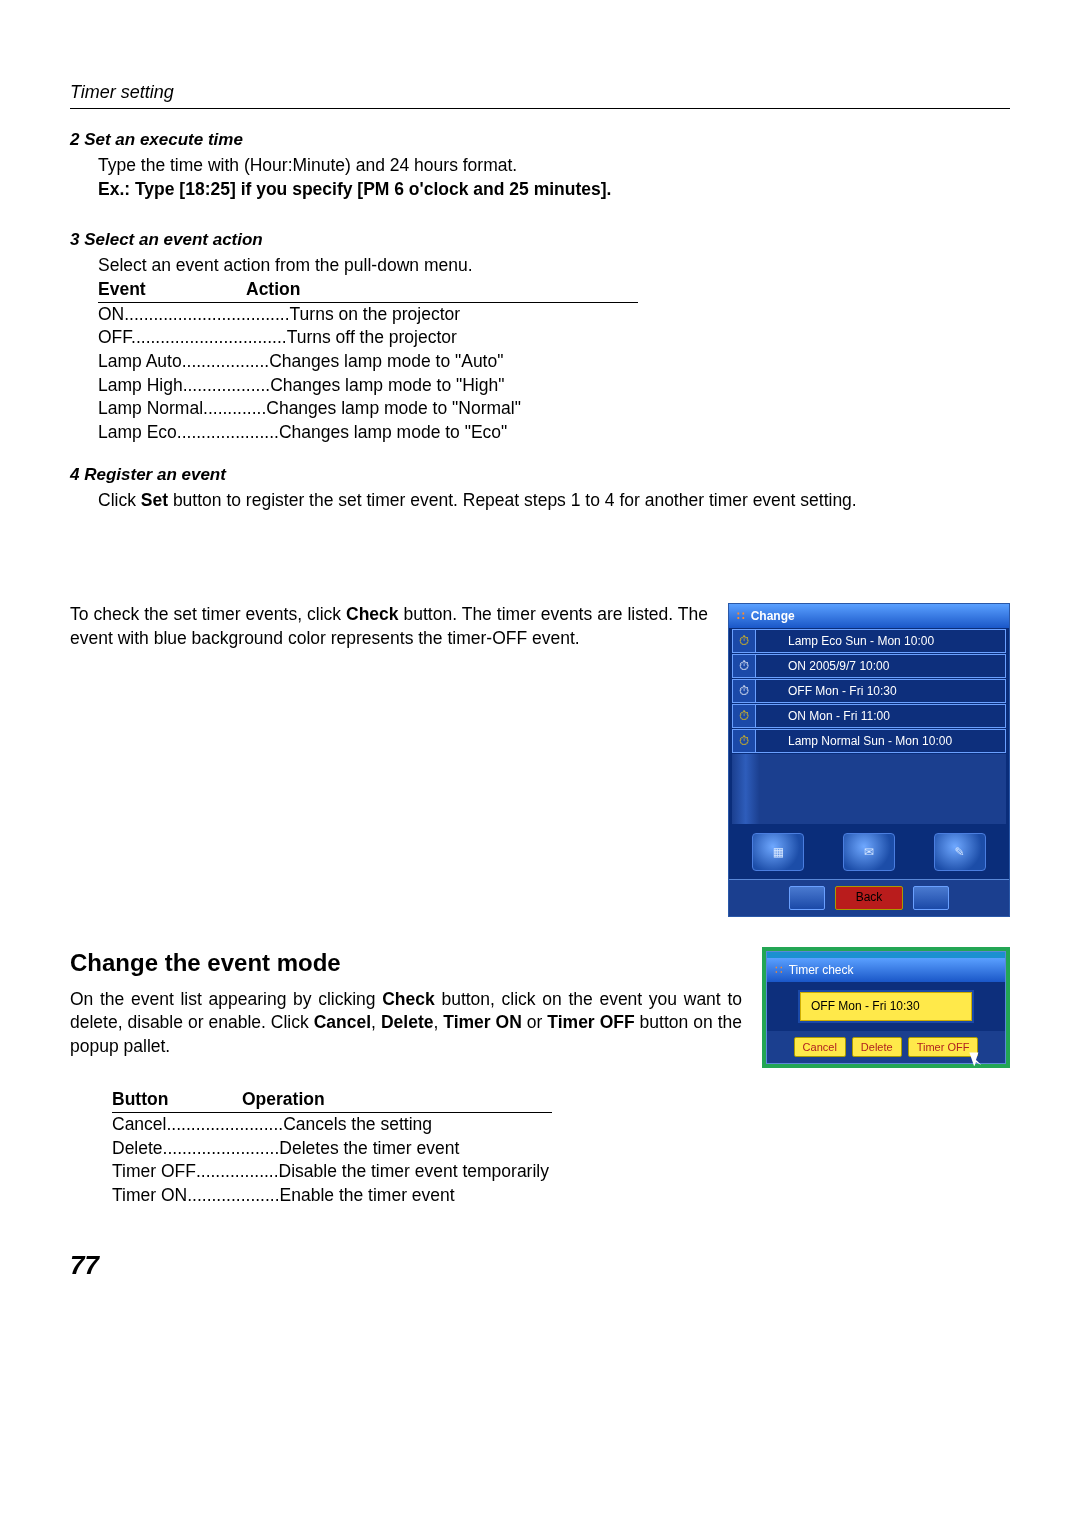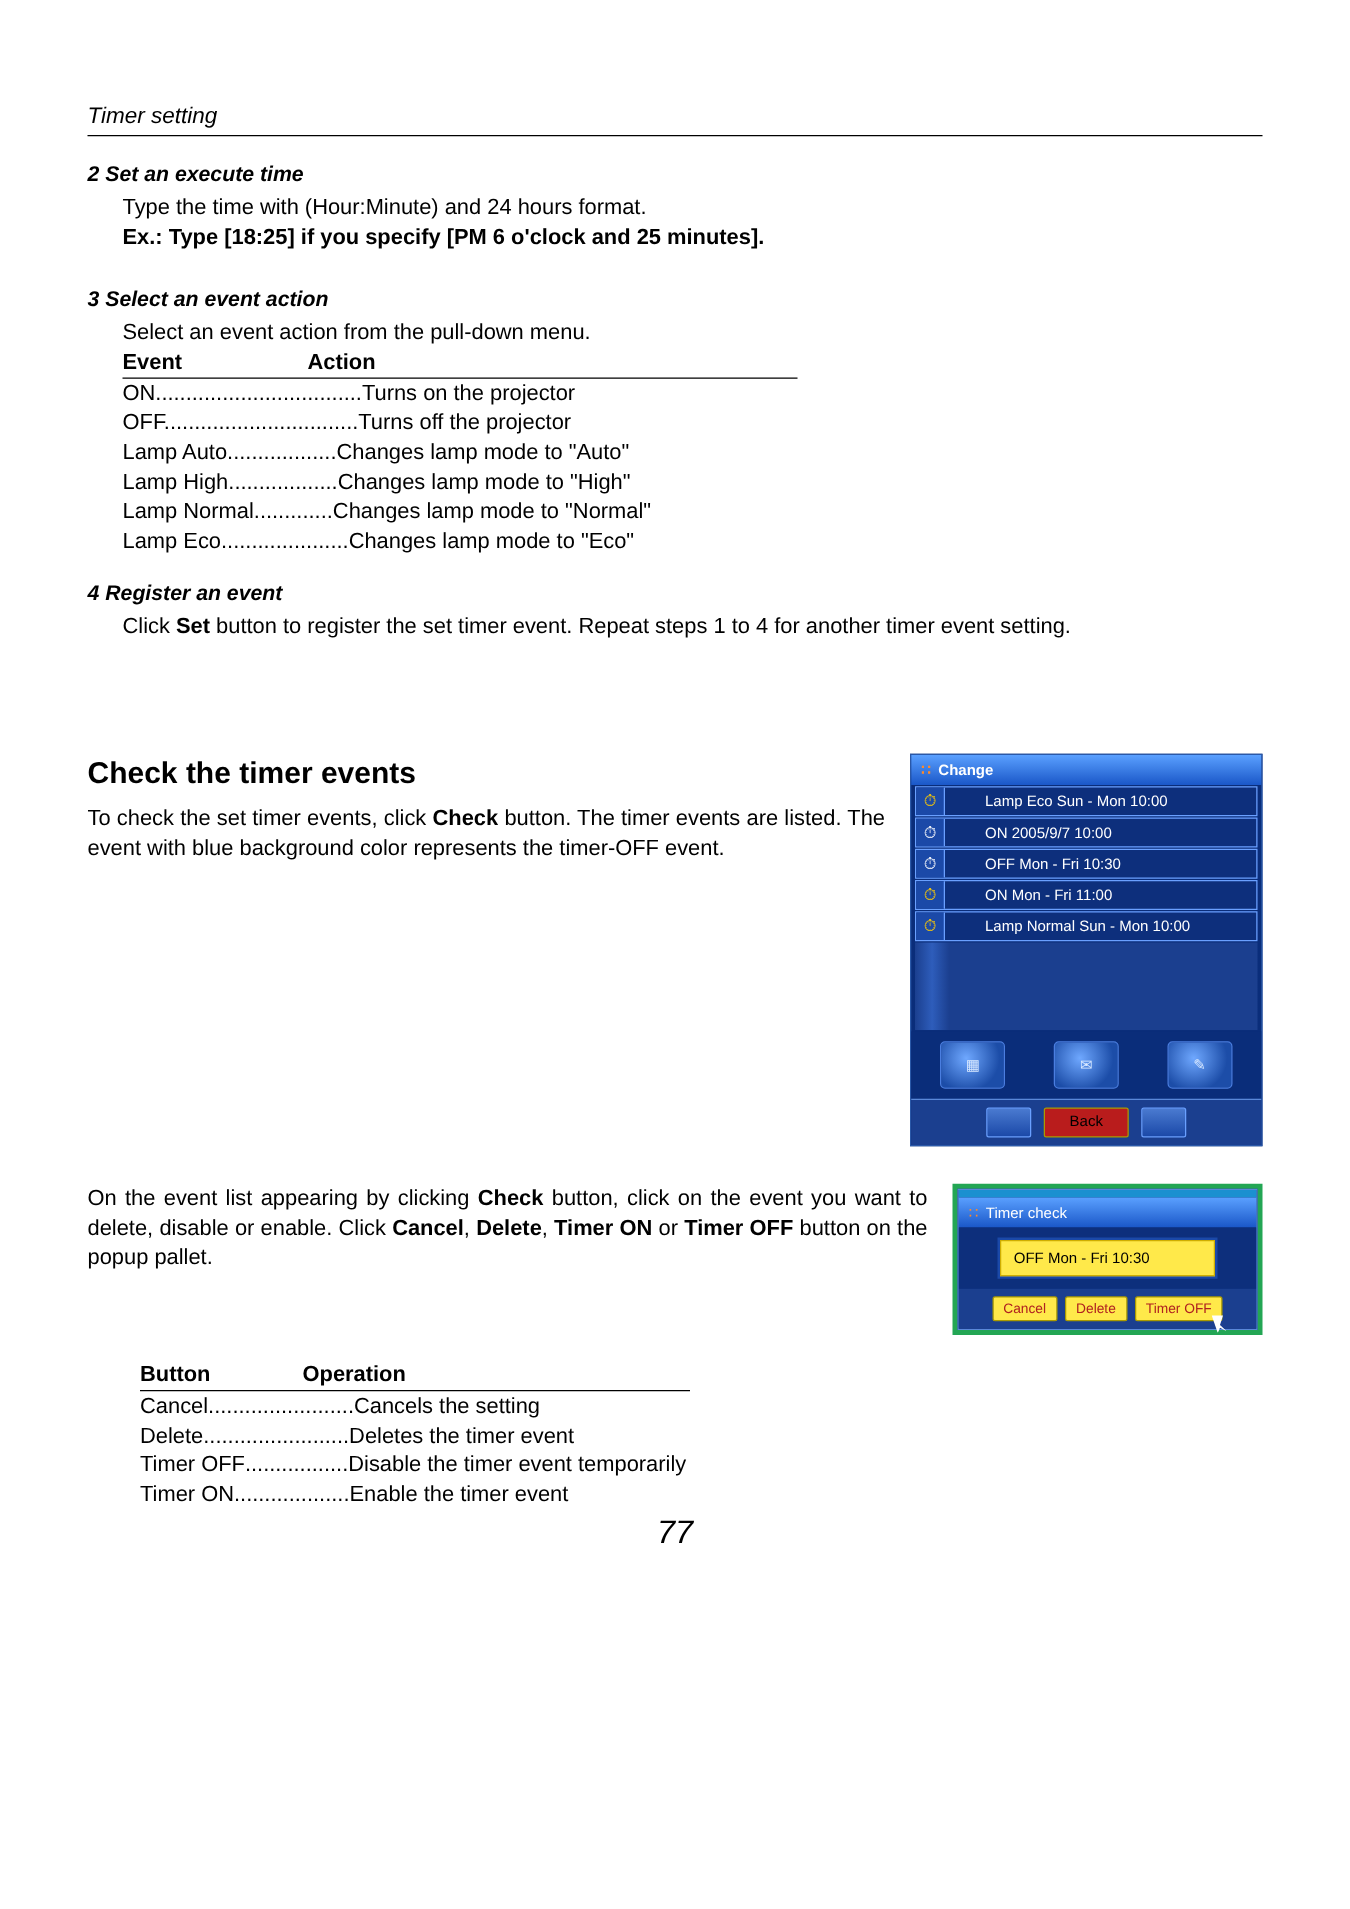--- a/index.html
+++ b/index.html
@@ -204,24 +204,25 @@
     width:440px;
   }
   .btn-head{
     display:flex;
     border-bottom:1.2px solid #000;
     font-weight:bold;
   }
   .btn-head .c1{width:130px;}
   .btn-row{display:flex;}
   .page-num{
-    text-align:center;
+    text-align:left;
     font-style:italic;
-    font-weight:normal;
+    font-weight:bold;
     font-size:26px;
+    margin-top:40px;
   }
   .dotspan{
     display:inline-block;
   }
 </style>
 </head>
 <body>
 
 <div class="header-right">Timer setting</div>
 
@@ -262,21 +263,20 @@
     <span>Changes lamp mode to "Eco"</span>
   </div>
 
 <div class="step-head" style="margin-top:20px">4 Register an event</div>
 <div class="step-body">
   <span>Click </span><span class="bold">Set</span><span> button to register the set timer event. Repeat steps 1 to 4 for another timer event setting.</span>
 </div>
 
 <div class="two-col" style="margin-top:90px">
   <div class="left">
-    <h2 class="section" style="margin-top:0">Check the timer events</h2>
     <div>
       <span>To check the set timer events, click </span><span class="bold">Check</span><span> button. The timer events are listed. The event with blue background color represents the timer-OFF event.</span>
     </div>
   </div>
   <div class="right">
     <div class="timer-panel">
       <div class="tp-title">
         <span style="color:#ff8a2a">∷</span>
         <span>Change</span>
       </div>
@@ -310,20 +310,21 @@
         <div class="tp-ghost"></div>
         <div class="tp-back">Back</div>
         <div class="tp-ghost"></div>
       </div>
     </div>
   </div>
 </div>
 
 <div class="two-col" style="margin-top:30px">
   <div class="left">
+    <h2 class="section" style="margin-top:0">Change the event mode</h2>
     <div>
       <span>On the event list appearing by clicking </span><span class="bold">Check</span><span> button, click on the event you want to delete, disable or enable. Click </span><span class="bold">Cancel</span><span>, </span><span class="bold">Delete</span><span>, </span><span class="bold">Timer ON</span><span> or </span><span class="bold">Timer OFF</span><span> button on the popup pallet.</span>
     </div>
   </div>
   <div class="right">
     <div class="check-panel">
       <div class="cp-inner">
         <div class="cp-stripe"></div>
         <div class="cp-title">
           <span style="color:#ff8a2a">∷</span>

